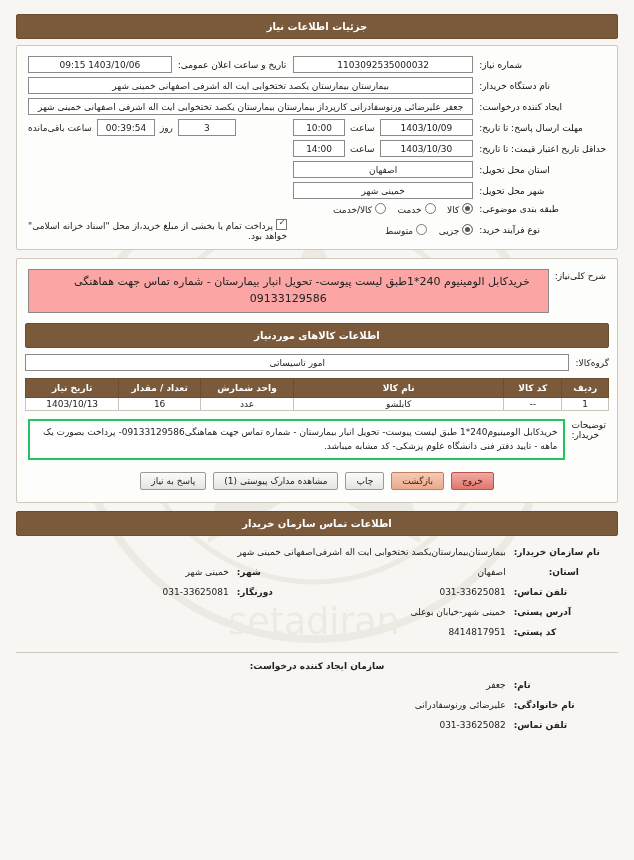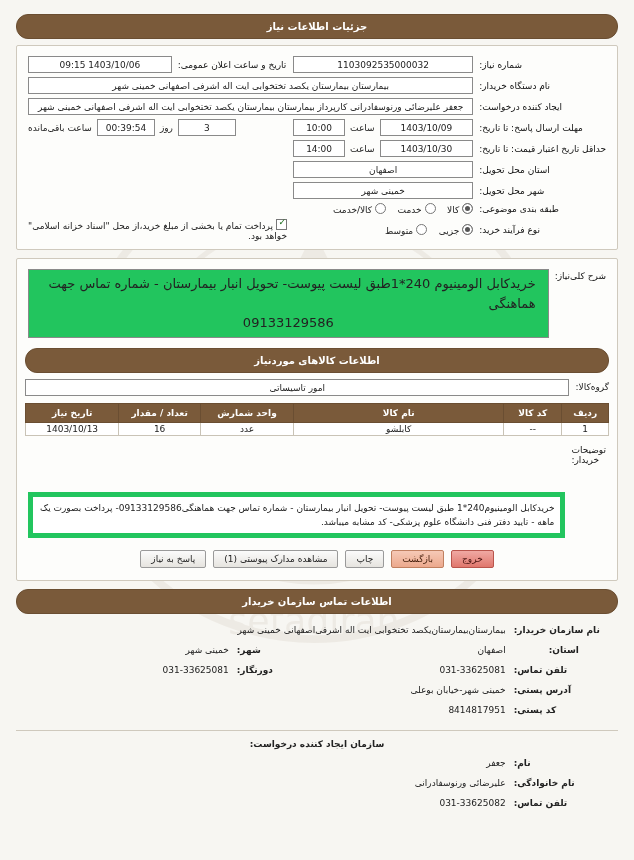--- a/index.html
+++ b/index.html
@@ -31,21 +31,21 @@
   .watermark svg{width:100%;height:100%;}
   .content{position:relative;z-index:2;}
   .section-title{
     background:#7a5a3a;
     color:#fff;
     text-align:center;
     font-size:10px;
     font-weight:bold;
     padding:6px 0;
     border:1px solid #6a4e32;
-    border-radius:12px;
+    border-radius:2px;
     margin-bottom:6px;
     letter-spacing:.2px;
   }
   .panel{
     border:1px solid #cfc9bd;
     background:#fdfdfb;
     padding:8px 8px 6px 8px;
     border-radius:2px;
     margin-bottom:8px;
   }
@@ -89,41 +89,41 @@
   }
   .radio.on{background:#555;box-shadow:inset 0 0 0 2px #fff;}
   .chk{
     display:inline-block;width:9px;height:9px;border:1px solid #777;background:#fff;
     vertical-align:-1px;margin-left:3px;position:relative;
   }
   .chk.on:after{
     content:"\2713";position:absolute;top:-3px;right:0px;font-size:9px;color:#1a6b1a;
   }
   .kw-box{
-    border:1px solid #8a8a8a;background:#22c55e;
-    min-height:34px;padding:4px 12px;font-size:13px;line-height:1.5;
+    border:1px solid #8a8a8a;background:#fca5a5;
+    min-height:34px;padding:4px 18px;font-size:11px;line-height:1.5;
   }
   .kw-box .line2{direction:ltr;text-align:center;}
   .group-row{display:flex;align-items:center;gap:6px;margin:4px 0 7px 0;}
   .group-row .label{white-space:nowrap;}
   table.grid{
     width:100%;
     border-collapse:collapse;
     margin-top:2px;
   }
   table.grid th{
     background:#7a5a3a;color:#fff;font-size:9px;font-weight:bold;
     border:1px solid #6a4e32;padding:4px 9px;text-align:center;
   }
   table.grid td{
     border:1px solid #c9c3b6;padding:1px 3px;text-align:center;font-size:9px;background:#fff;
   }
   .desc-box{
-    border:5px solid #22c55e;background:#fff;
-    padding:4px 6px;font-size:9px;line-height:1.6;margin-top:48px;
+    border:2px solid #22c55e;background:#fff;
+    padding:4px 6px;font-size:9px;line-height:1.6;
   }
   .btn-row{
     display:flex;justify-content:center;align-items:center;gap:7px;margin:10px 0 6px 0;
   }
   .btn{
     border:1px solid #9a9a9a;
     background:linear-gradient(#fbfbfb,#e6e4df);
     font-size:9px;padding:3px 10px;border-radius:2px;cursor:pointer;
     font-family:inherit;color:#222;
   }

